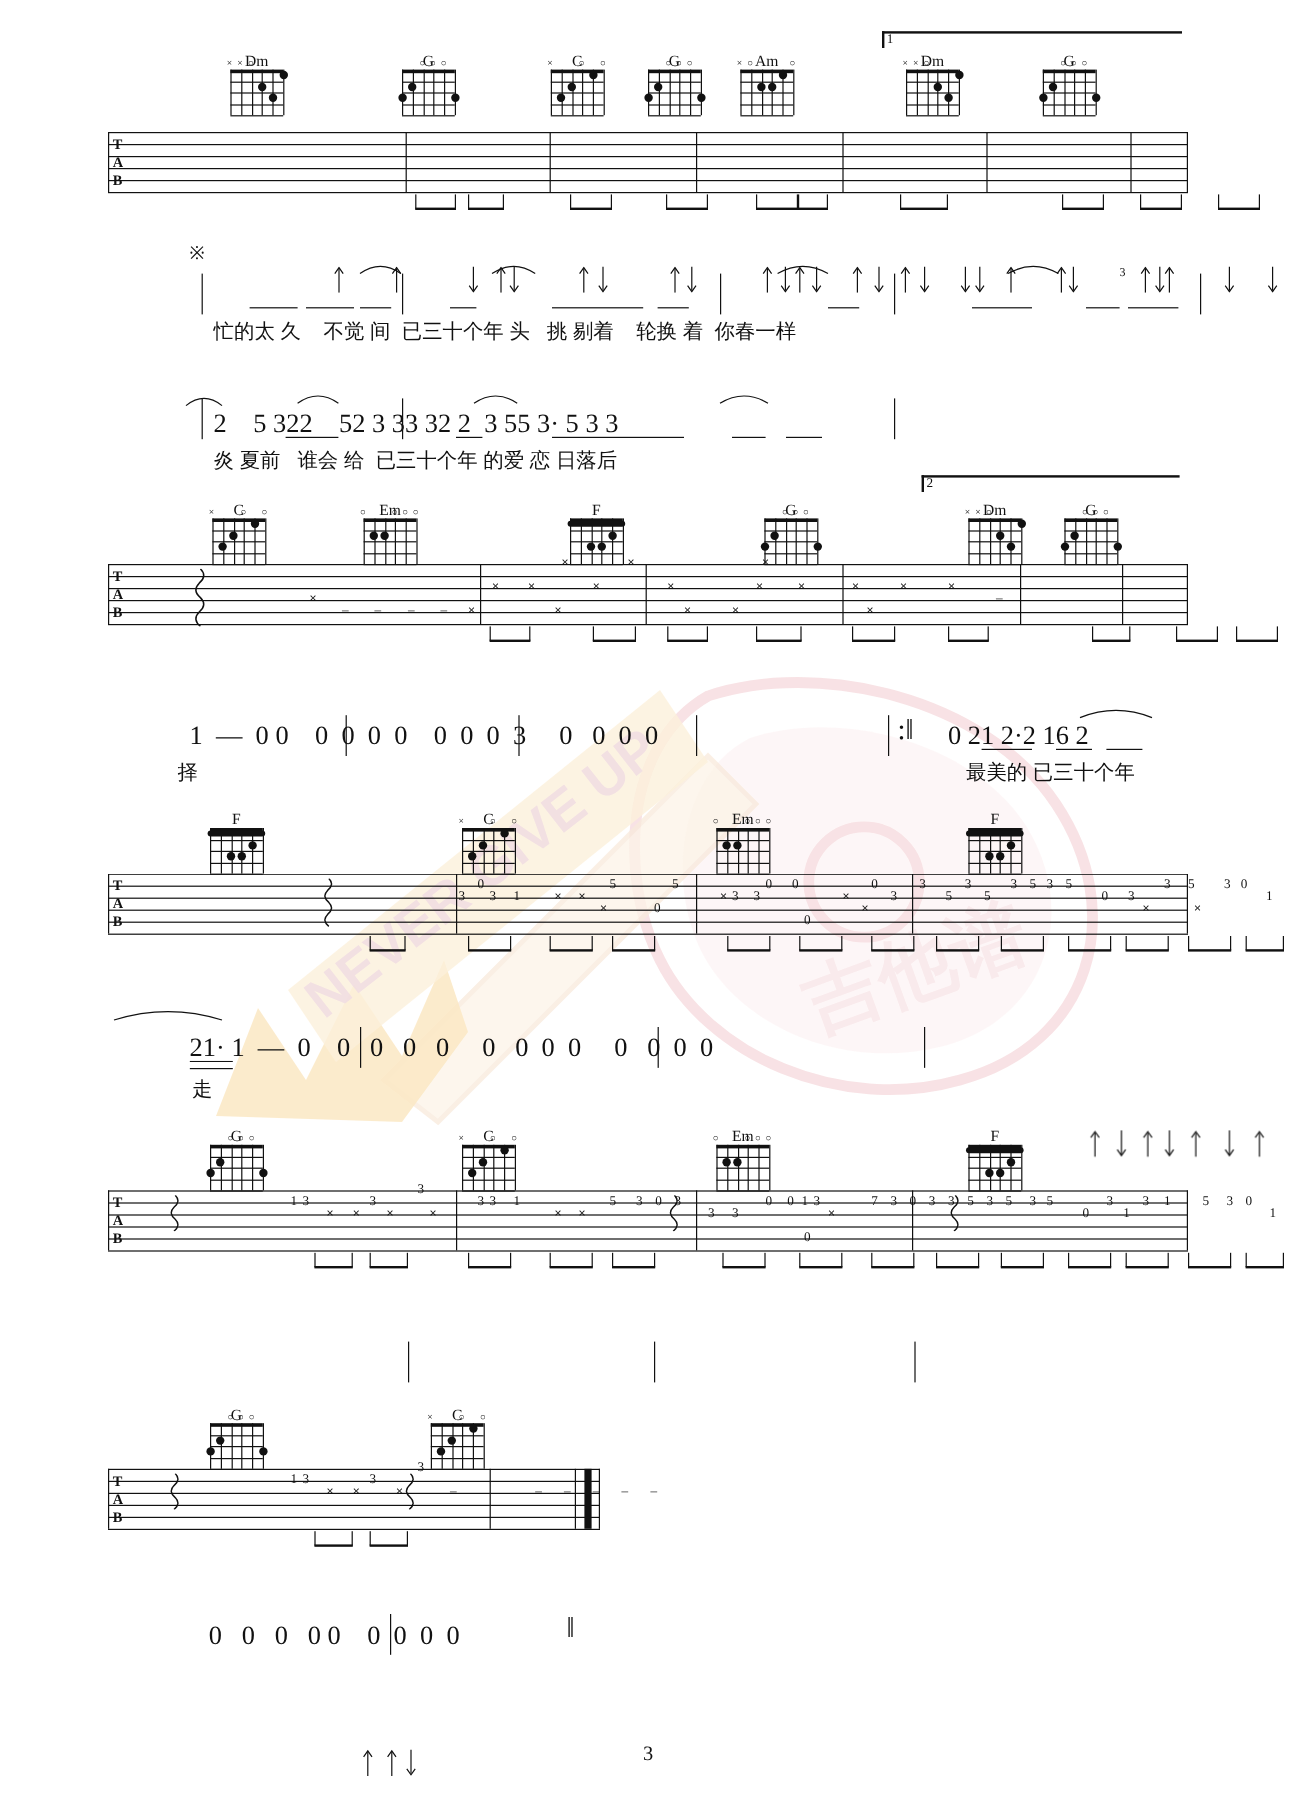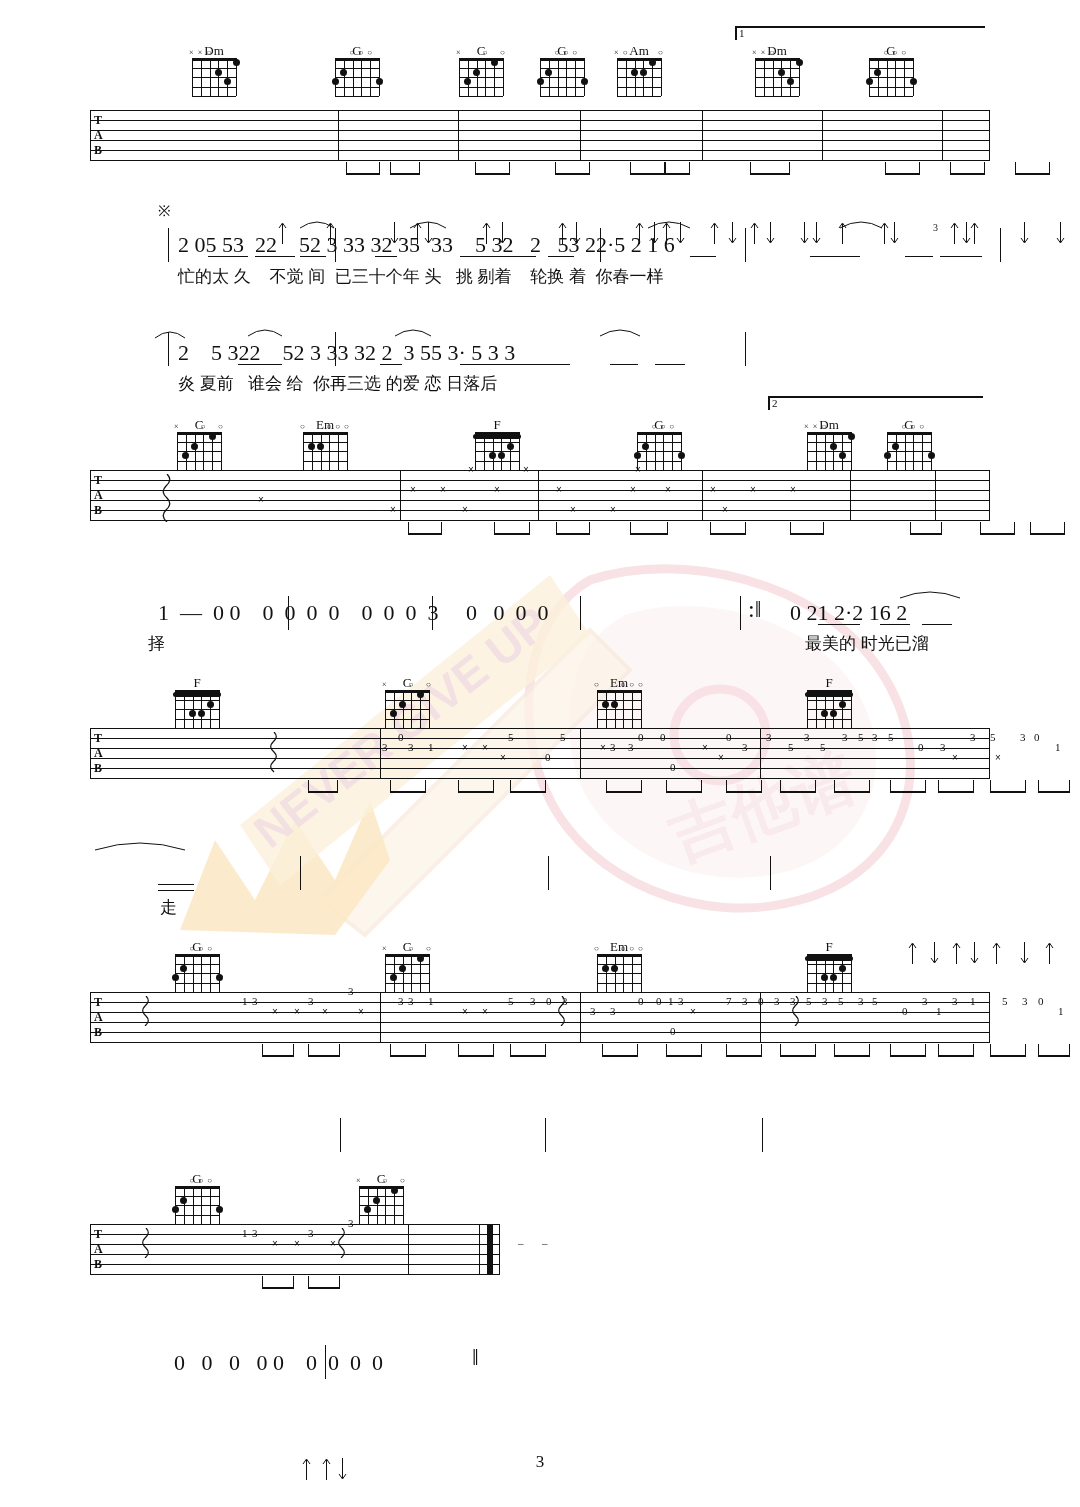--- a/index.html
+++ b/index.html
@@ -468,21 +468,20 @@
         <div class="stemR" style="left: 34px; top: 0px; height: 12px;"></div>
         <div class="bm" style="left: 0px; top: 11px; width: 35px;"></div>
       </div>
     </div>
     <div class="seg" style="left: 158px; top: 200px;">※</div>
     <div style="position: absolute; left: 168px; top: 228px; width: 1px; height: 34px; background: rgb(17, 17, 17);"></div>
     <div style="position: absolute; left: 335px; top: 228px; width: 1px; height: 34px; background: rgb(17, 17, 17);"></div>
     <div style="position: absolute; left: 600px; top: 228px; width: 1px; height: 34px; background: rgb(17, 17, 17);"></div>
     <div style="position: absolute; left: 745px; top: 228px; width: 1px; height: 34px; background: rgb(17, 17, 17);"></div>
     <div style="position: absolute; left: 1000px; top: 228px; width: 1px; height: 34px; background: rgb(17, 17, 17);"></div>
-    <div class="mel" style="left: 178px; top: 232px;">2 05 53  22    52 3 33 32 35  33    5 32   2   53 22·5 2 1 6</div>
     <div class="lyr" style="left: 178px; top: 265px;">忙的太 久    不觉 间  已三十个年 头   挑 剔着    轮换 着  你春一样</div>
     <div class="ul" style="left: 208px; top: 256px; width: 40px;"></div>
     <div class="ul" style="left: 255px; top: 256px; width: 40px;"></div>
     <div class="ul" style="left: 300px; top: 256px; width: 26px;"></div>
     <div class="ul" style="left: 375px; top: 256px; width: 22px;"></div>
     <div class="ul" style="left: 460px; top: 256px; width: 76px;"></div>
     <div class="ul" style="left: 548px; top: 256px; width: 26px;"></div>
     <div class="ul" style="left: 690px; top: 256px; width: 26px;"></div>
     <div class="ul" style="left: 810px; top: 256px; width: 50px;"></div>
     <div class="ul" style="left: 905px; top: 256px; width: 28px;"></div>
@@ -505,21 +504,21 @@
     <div class="slur" style="left: 840px; top: 218px; width: 42px; height: 14px;">
       <svg width="42" height="14">
         <path d="M0,10 Q21,-2 42,10" fill="none" stroke="#111" stroke-width="1"></path>
       </svg>
     </div>
     <div style="position: absolute; left: 933px; top: 222px; font-size: 10px; font-family: &quot;Liberation Serif&quot;, serif;">3</div>
     <div style="position: absolute; left: 168px; top: 332px; width: 1px; height: 34px; background: rgb(17, 17, 17);"></div>
     <div style="position: absolute; left: 335px; top: 332px; width: 1px; height: 34px; background: rgb(17, 17, 17);"></div>
     <div style="position: absolute; left: 745px; top: 332px; width: 1px; height: 34px; background: rgb(17, 17, 17);"></div>
     <div class="mel" style="left: 178px; top: 340px;">2    5 322    52 3 33 32 2  3 55 3· 5 3 3</div>
-    <div class="lyr" style="left: 178px; top: 372px;">炎 夏前   谁会 给  你再三选 的爱 恋 日落后</div>
+    <div class="lyr" style="left: 178px; top: 372px;">炎 夏前   谁会 给  已三十个年 的爱 恋 日落后</div>
     <div class="ul" style="left: 238px; top: 364px; width: 44px;"></div>
     <div class="ul" style="left: 380px; top: 364px; width: 22px;"></div>
     <div class="ul" style="left: 460px; top: 364px; width: 110px;"></div>
     <div class="ul" style="left: 610px; top: 364px; width: 28px;"></div>
     <div class="ul" style="left: 655px; top: 364px; width: 30px;"></div>
     <div class="slur" style="left: 155px; top: 328px; width: 30px; height: 14px;">
       <svg width="30" height="14">
         <path d="M0,10 Q15,-2 30,10" fill="none" stroke="#111" stroke-width="1"></path>
       </svg>
     </div>
@@ -813,21 +812,21 @@
     <div class="mel" style="left: 790px; top: 600px;">0 21 2·2 16 2</div>
     <div class="ul" style="left: 818px; top: 624px; width: 42px;"></div>
     <div class="ul" style="left: 880px; top: 624px; width: 30px;"></div>
     <div class="ul" style="left: 922px; top: 624px; width: 30px;"></div>
     <div class="slur" style="left: 900px; top: 588px; width: 60px; height: 14px;">
       <svg width="60" height="14">
         <path d="M0,10 Q30,-2 60,10" fill="none" stroke="#111" stroke-width="1"></path>
       </svg>
     </div>
     <div class="lyr" style="left: 148px; top: 632px;">择</div>
-    <div class="lyr" style="left: 805px; top: 632px;">最美的 时光已溜</div>
+    <div class="lyr" style="left: 805px; top: 632px;">最美的 已三十个年</div>
     <div class="chord" style="left: 168px; top: 676px;">
       <div class="nm">F</div>
       <div class="grid">
         <div class="topline"></div>
         <div class="v" style="left: 0px;"></div>
         <div class="v" style="left: 8.8px;"></div>
         <div class="v" style="left: 17.6px;"></div>
         <div class="v" style="left: 26.4px;"></div>
         <div class="v" style="left: 35.2px;"></div>
         <div class="v" style="left: 44px;"></div>
@@ -1045,20 +1044,21 @@
         <path d="M6,0 q5,5 -1,10 q-5,5 1,10 q5,5 -1,10 q-5,5 1,10" stroke="#111" fill="none" stroke-width="1.2"></path>
       </svg></div>
     <div style="position: absolute; left: 300px; top: 856px; width: 1px; height: 34px; background: rgb(17, 17, 17);"></div>
     <div style="position: absolute; left: 548px; top: 856px; width: 1px; height: 34px; background: rgb(17, 17, 17);"></div>
     <div style="position: absolute; left: 770px; top: 856px; width: 1px; height: 34px; background: rgb(17, 17, 17);"></div>
     <div class="slur" style="left: 95px; top: 838px; width: 90px; height: 16px;">
       <svg width="90" height="16">
         <path d="M0,12 Q45,-2 90,12" fill="none" stroke="#111" stroke-width="1"></path>
       </svg>
     </div>
+    <div class="mel" style="left: 158px; top: 860px;">21· 1  —  0    0   0   0   0     0   0  0  0     0   0  0  0</div>
     <div class="ul" style="left: 158px; top: 884px; width: 36px;"></div>
     <div class="ul" style="left: 158px; top: 890px; width: 36px;"></div>
     <div class="lyr" style="left: 160px; top: 896px;">走</div>
     <div class="chord" style="left: 168px; top: 940px;">
       <div class="nm">G</div>
       <div class="grid">
         <div class="topline"></div>
         <div class="v" style="left: 0px;"></div>
         <div class="v" style="left: 8.8px;"></div>
         <div class="v" style="left: 17.6px;"></div>

